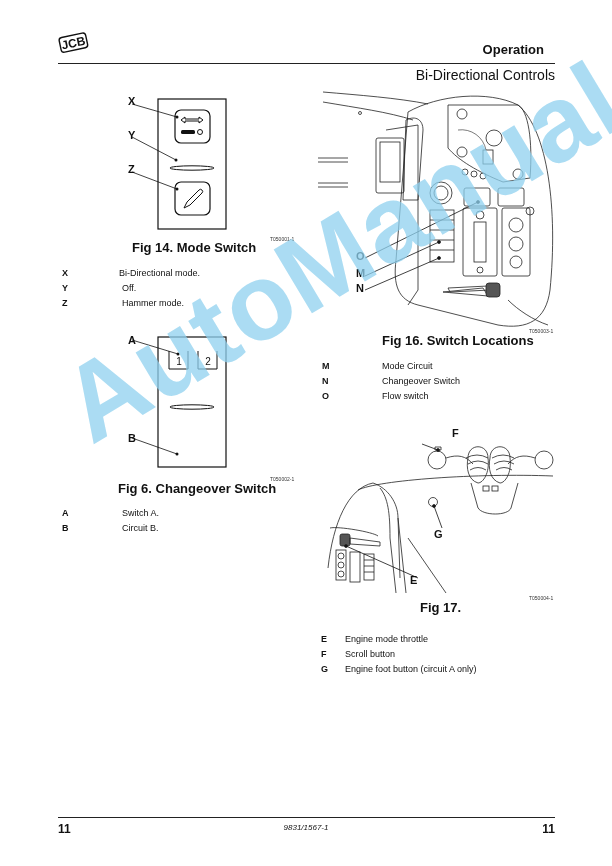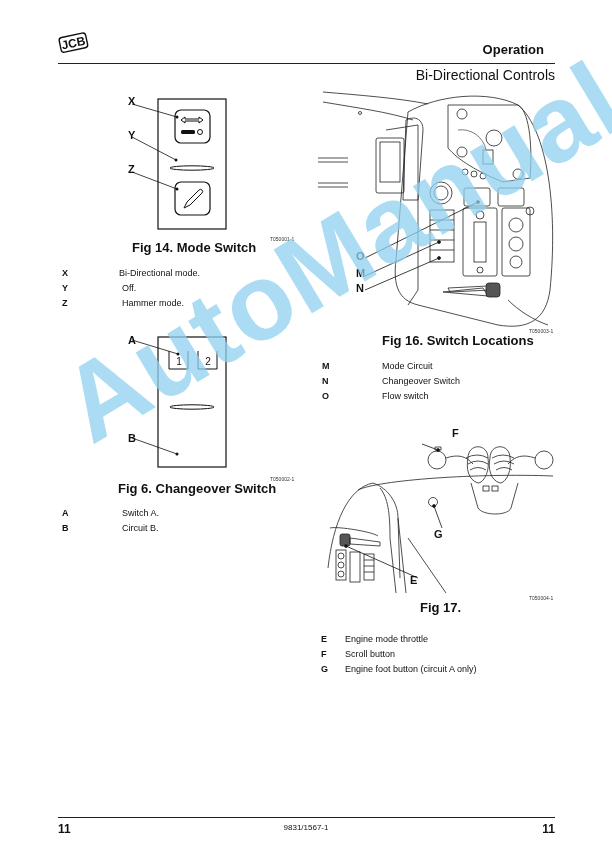--- a/index.html
+++ b/index.html
@@ -5,21 +5,21 @@
   html, body { margin:0; padding:0; background:#fff; }
   body { width:612px; height:866px; position:relative; overflow:hidden;
          font-family:"Liberation Sans", sans-serif; color:#111; }
   .abs { position:absolute; }
   .logo { left:58px; top:32px; width:32px; height:22px; }
   .hdr-title { right:68px; top:42px; font-size:13px; font-weight:bold; }
   .hdr-rule { left:58px; right:57px; top:63px; height:1px; background:#222; }
   .hdr-sub { right:57px; top:67px; font-size:14px; }
   .ftr-rule { left:58px; right:57px; top:817px; height:1px; background:#222; }
   .ftr-left { left:58px; top:822px; font-size:12px; font-weight:bold; }
-  .ftr-mid { left:0; right:0; top:823px; text-align:center; font-size:8px; }
+  .ftr-mid { left:0; right:0; top:823px; text-align:center; font-size:8px;font-style:italic; }
   .ftr-right { right:57px; top:822px; font-size:12px; font-weight:bold; }
   .cap { font-size:13px; font-weight:bold; }
   .code { font-size:5px; color:#333; }
   .leg { font-size:9px; }
   .leg .k { position:absolute; left:0; font-weight:bold; }
   .leg .v { position:absolute; }
   .callout { font-size:11px; font-weight:bold; }
   .wm { left:40px; top:360px; font-size:108px; font-weight:bold; color:#8fd1ef;
         opacity:0.75; transform:rotate(-31deg); transform-origin:left top;
         white-space:nowrap; letter-spacing:1px; pointer-events:none; }

